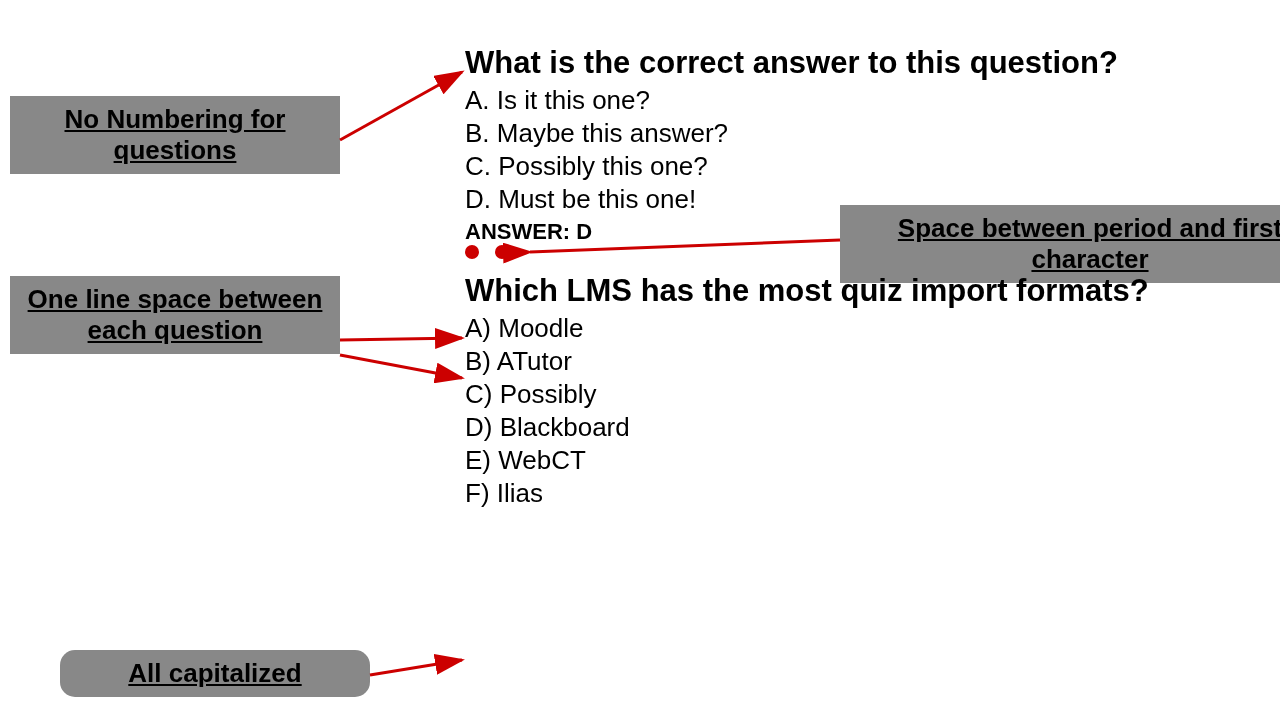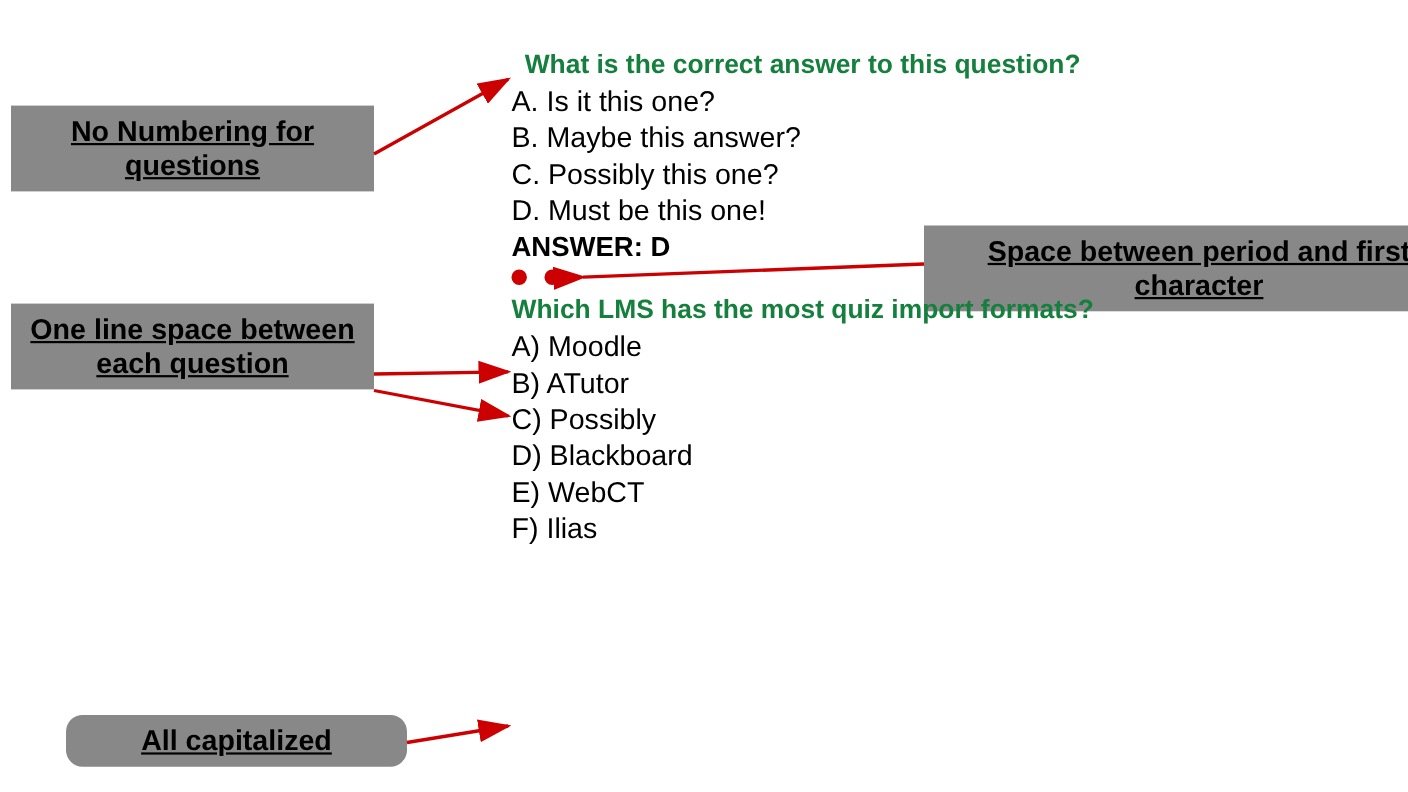--- a/index.html
+++ b/index.html
@@ -55,35 +55,34 @@
       position: absolute;
       left: 465px;
       top: 45px;
     }
 
     .question-block {
       margin-bottom: 0;
     }
 
     .question-text {
-      font-size: 24px;
+      font-size: 31px;
       font-weight: bold;
-      color: #15803d;
+      color: #000000;
       margin-bottom: 4px;
-      text-align: center;
     }
 
     .answer-option {
       font-size: 26px;
       color: #000000;
       margin-bottom: 2px;
     }
 
     .answer-line {
-      font-size: 25px;
+      font-size: 22px;
       font-weight: bold;
       color: #000000;
       margin-top: 4px;
       margin-bottom: 28px;
     }
 
     
     .arrows-svg {
       position: absolute;
       top: 0;

